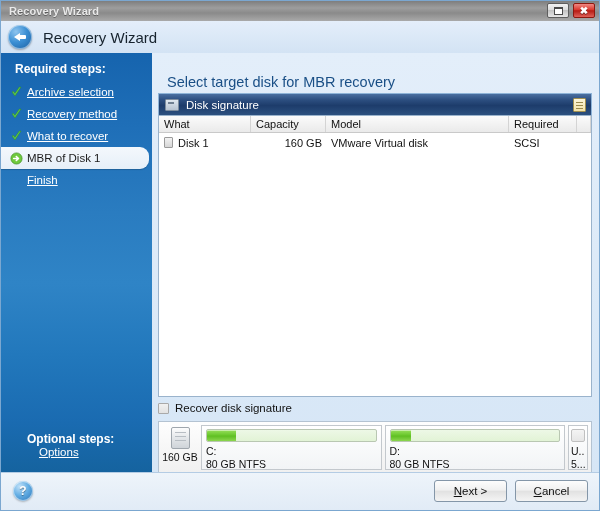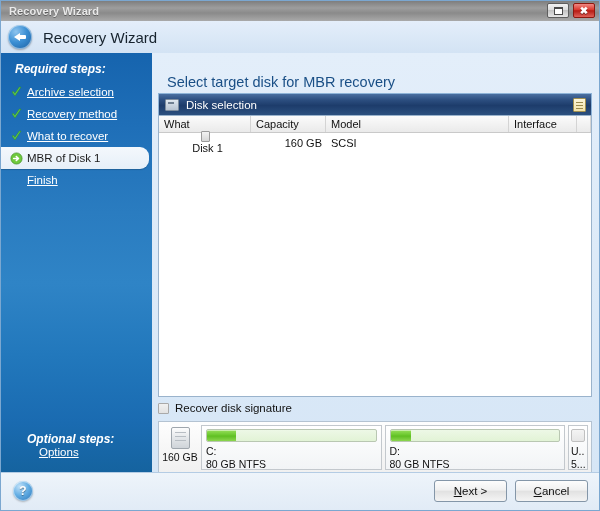--- a/index.html
+++ b/index.html
@@ -162,21 +162,20 @@
         #1a6bb1 88%,
         #15639f 100%);
     overflow: hidden;
   }
   .sb-section-title {
     font-size: 12px;
     font-weight: bold;
     color: #ffffff;
     padding: 9px 0 5px 14px;
     white-space: nowrap;
-    font-style: italic;
   }
   .sb-item {
     position: relative;
     height: 22px;
     display: flex;
     align-items: center;
     padding-left: 9px;
     box-sizing: border-box;
   }
   .sb-item.selected {
@@ -326,21 +325,21 @@
   }
   .dt-td {
     font-size: 11px;
     color: #111111;
     box-sizing: border-box;
     white-space: nowrap;
     overflow: hidden;
     display: flex;
     align-items: center;
   }
-  .dt-td.drive { padding-left: 5px; flex-direction: column; }
+  .dt-td.drive { padding-left: 5px; }
   .dt-td.capacity { justify-content: flex-end; padding-right: 4px; }
   .dt-td.model { padding-left: 5px; }
   .dt-td.iface { padding-left: 5px; }
   .disk-mini-icon {
     width: 9px;
     height: 11px;
     flex: none;
     margin-right: 5px;
     background: linear-gradient(to bottom, #f2f2f2 0%, #d6d6d6 100%);
     border: 1px solid #9a9a9a;
@@ -653,38 +652,39 @@
         </div>
       </div>
     </div>
 
     <div class="content">
 
       <div class="page-heading">Select target disk for MBR recovery</div>
 
       <div class="disk-props-bar">
         <div class="dp-icon"></div>
-        <div class="dp-label">Disk selection</div>
+        <div class="dp-label">Disk signature</div>
         <div class="dp-right-icon"></div>
       </div>
 
       <div class="disk-table">
         <div class="dt-head">
           <div class="dt-th c-drive">What</div>
           <div class="dt-th c-capacity">Capacity</div>
           <div class="dt-th c-model">Model</div>
-          <div class="dt-th c-iface">Interface</div>
+          <div class="dt-th c-iface">Required</div>
           <div class="dt-th c-tail"></div>
         </div>
         <div class="dt-row">
           <div class="dt-td drive c-drive">
             <span class="disk-mini-icon"></span>
             <span>Disk 1</span>
           </div>
           <div class="dt-td capacity c-capacity">160 GB</div>
+          <div class="dt-td model c-model">VMware Virtual disk</div>
           <div class="dt-td iface c-iface">SCSI</div>
           <div class="dt-td c-tail"></div>
         </div>
       </div>
 
       <div class="sig-row">
         <div class="cb"></div>
         <div class="sig-label">Recover disk signature</div>
       </div>
 

